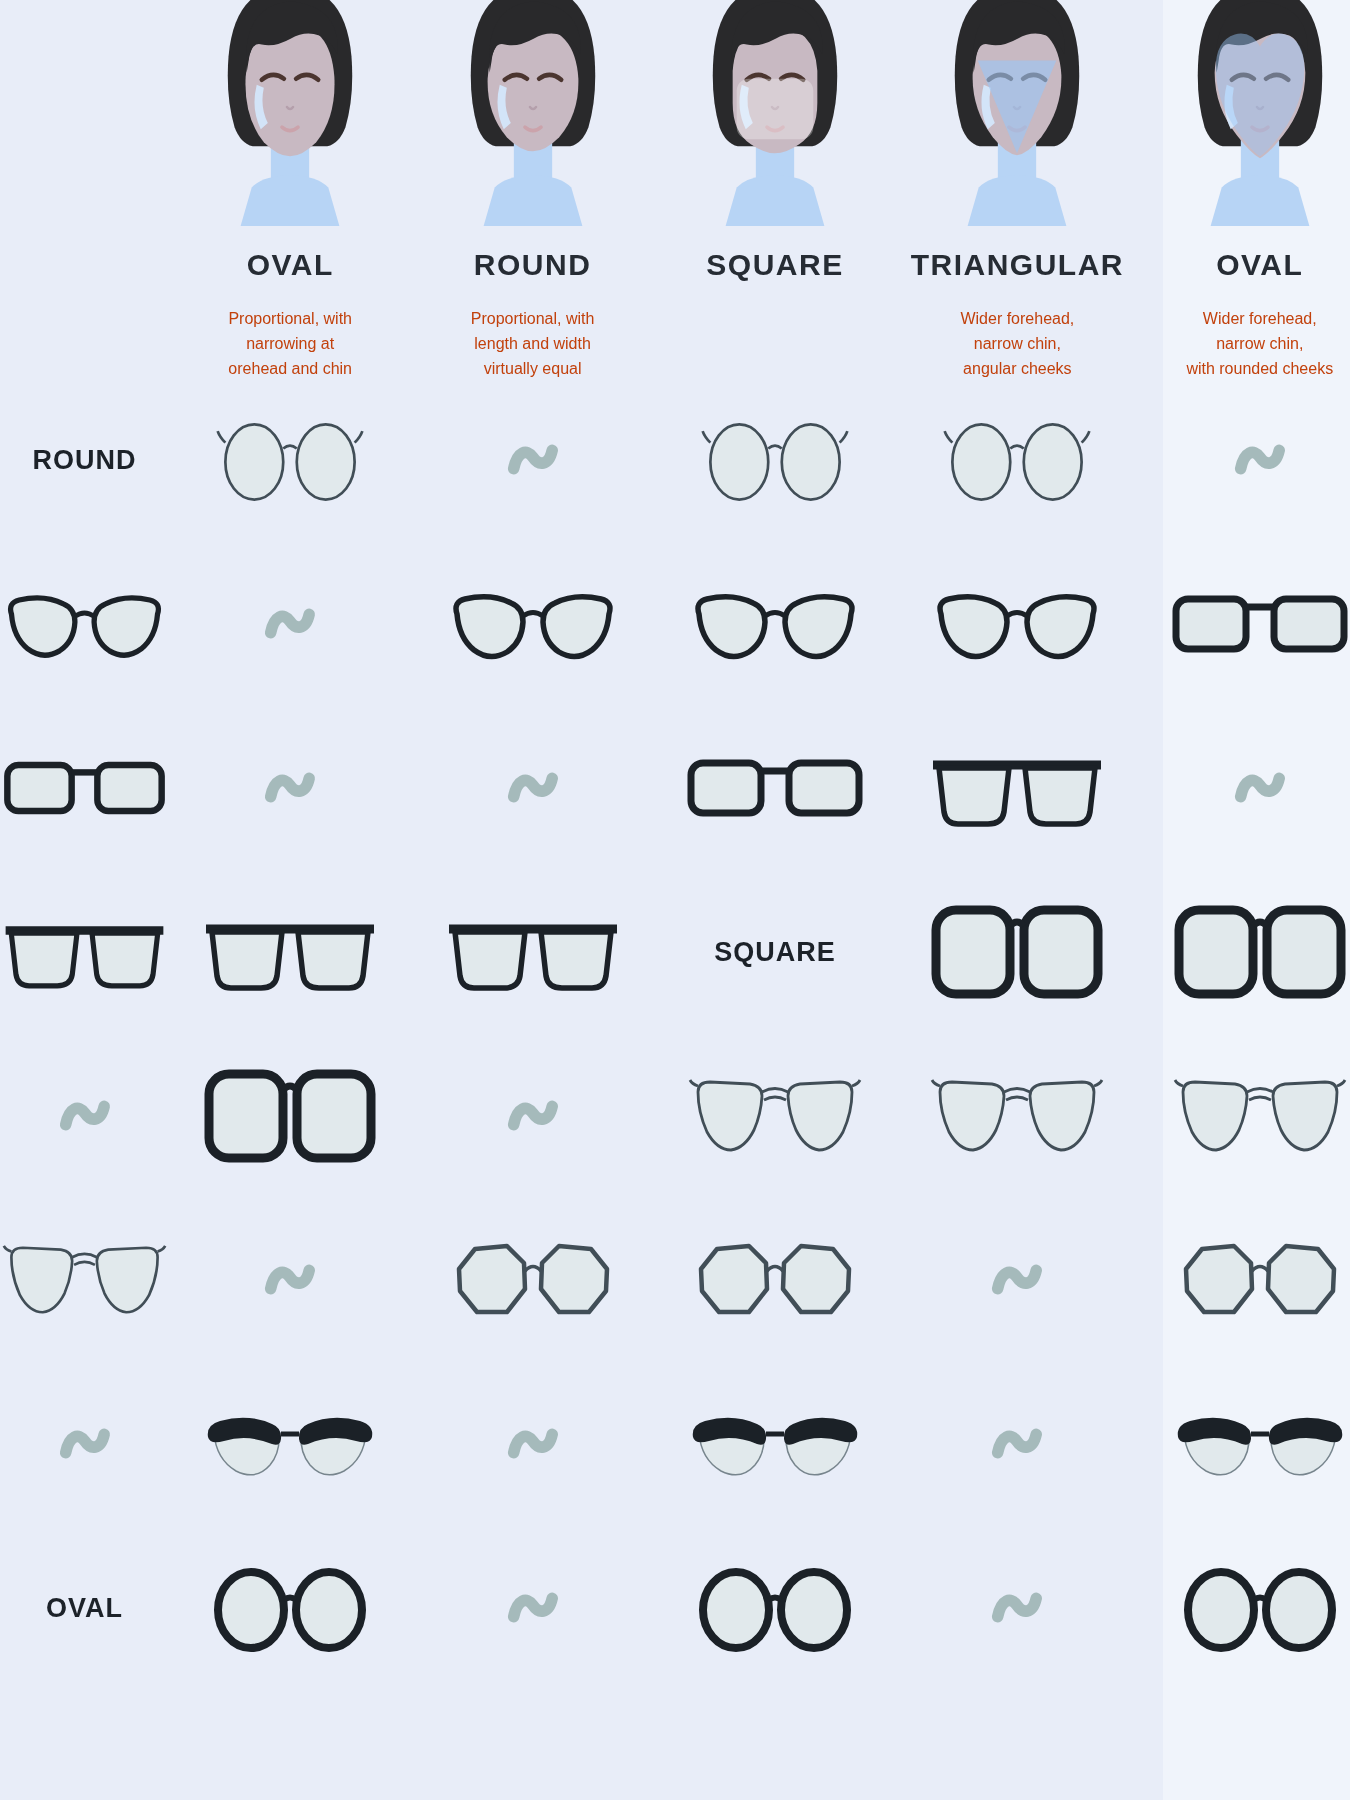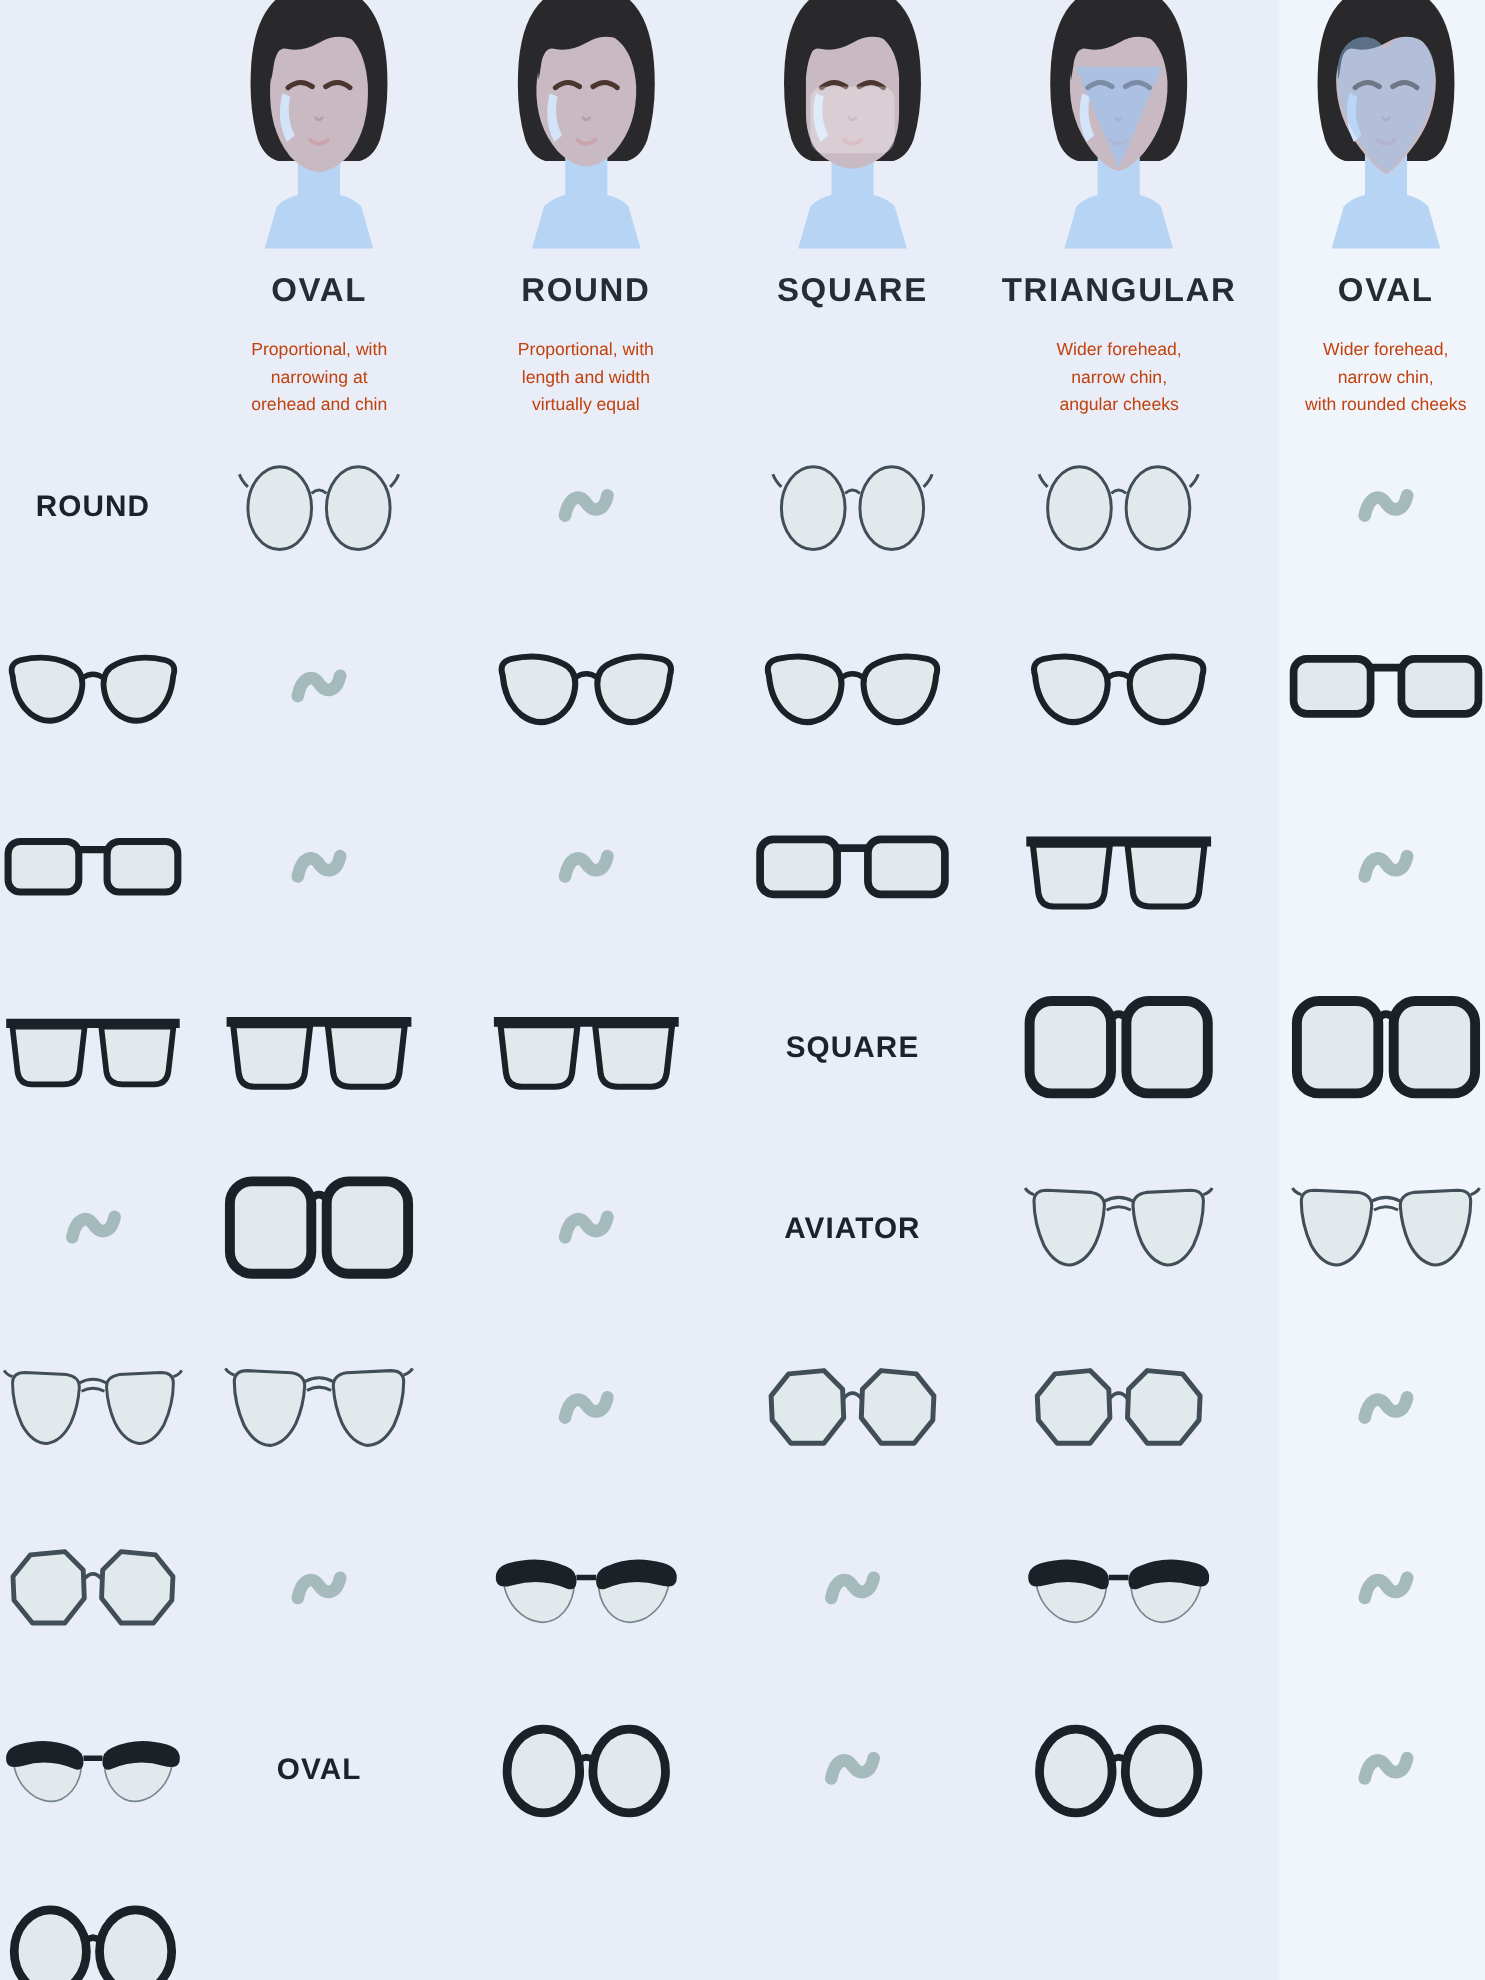--- a/index.html
+++ b/index.html
@@ -338,23 +338,20 @@
             <rect x="96" y="14" width="74" height="84" rx="20"></rect>
           </g>
           <path d="M82 30 Q89 22 96 30" fill="none" stroke="#1b2127" stroke-width="7"></path>
         </svg>
       </div>
       <div class="cell icon-cell">
         <svg class="tilde" width="56" height="40" viewBox="0 0 56 40">
           <path d="M8 27 C13 10 23 8 28 17 C33 26 43 28 48 12" fill="none" stroke="#a5babb" stroke-width="11.5" stroke-linecap="round"></path>
         </svg>
       </div>
-      <div class="cell row-label-cell">
-    <span class="row-label">AVIATOR</span>
-  </div>
       <div class="cell icon-cell">
         <svg width="178" height="96" viewBox="0 0 178 96">
           <g fill="#e1e9ec" stroke="#414e57" stroke-width="2.8" stroke-linejoin="round">
             <path d="M12 24 Q12 14 24 14 L64 16 Q76 18 76 28 Q75 46 68 62 Q59 80 45 82 Q31 82 21 64 Q12 44 12 24 Z"></path>
             <g transform="translate(178 0) scale(-1 1)">
               <path d="M12 24 Q12 14 24 14 L64 16 Q76 18 76 28 Q75 46 68 62 Q59 80 45 82 Q31 82 21 64 Q12 44 12 24 Z"></path>
             </g>
           </g>
           <path d="M76 24 Q89 17 102 24 M78 32 Q89 26 100 32 M12 18 Q6 16 4 12 M166 18 Q172 16 174 12" fill="none" stroke="#414e57" stroke-width="2.8"></path>
         </svg>

